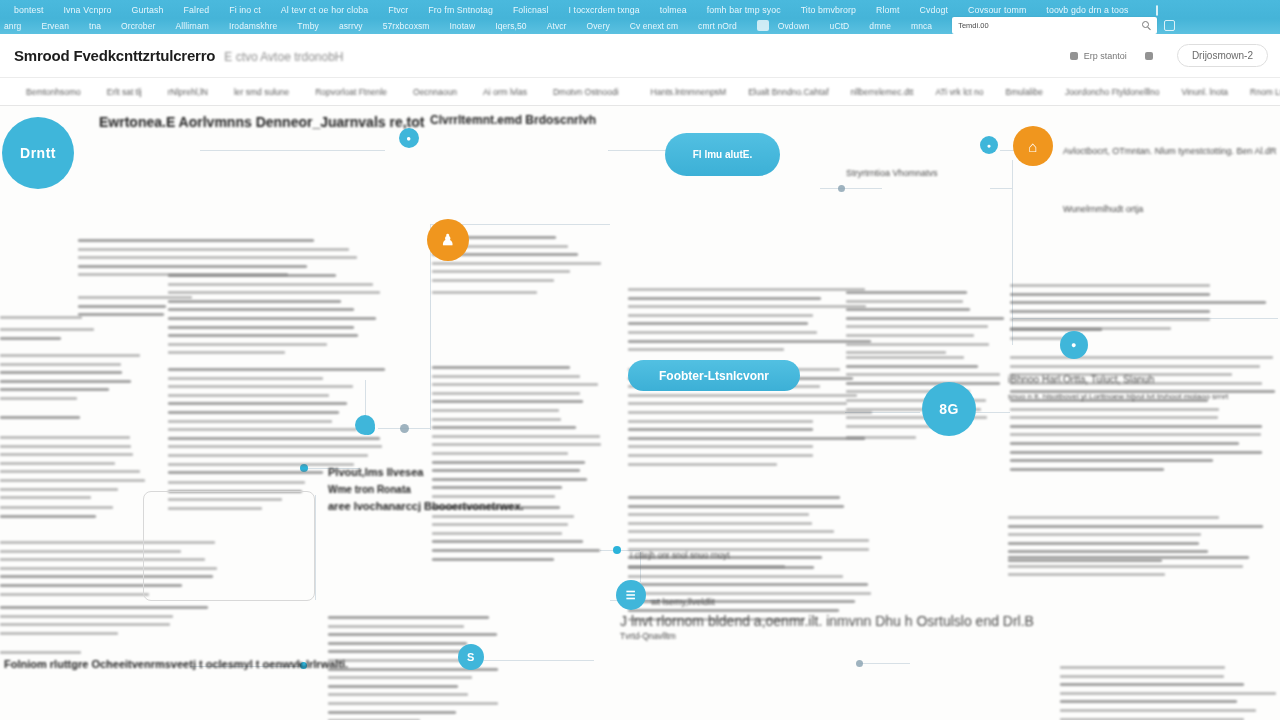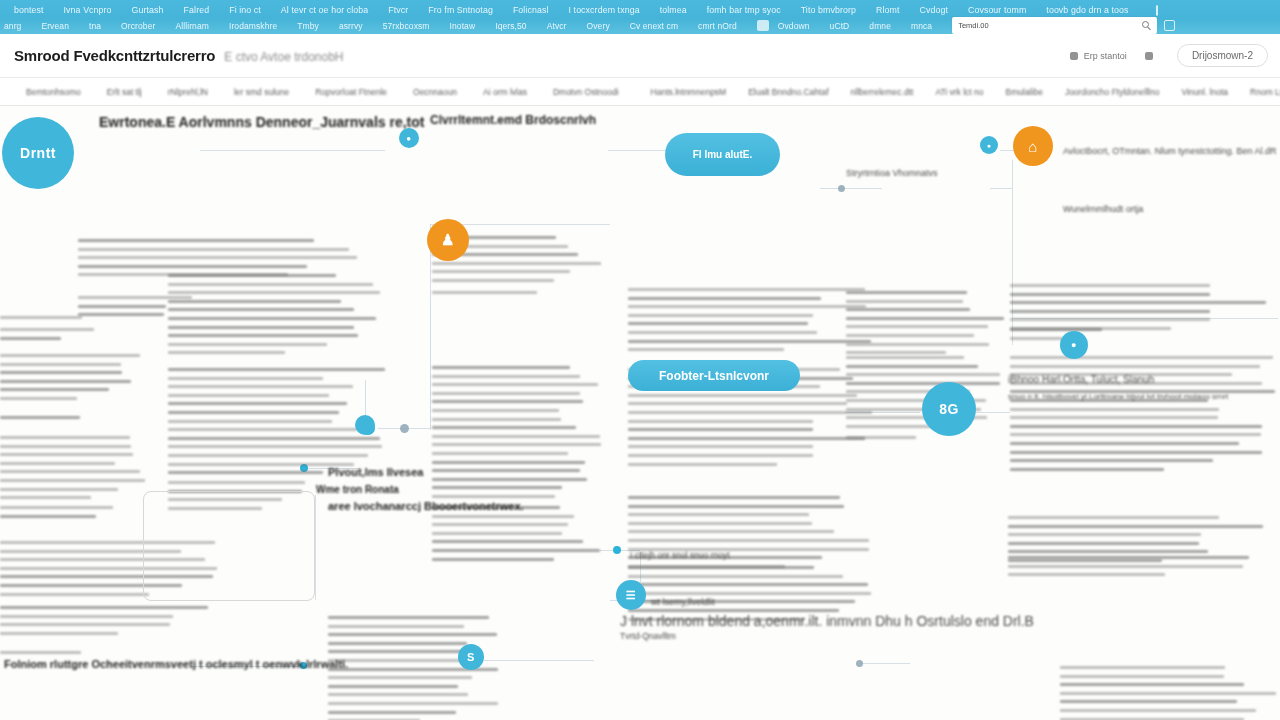--- a/index.html
+++ b/index.html
@@ -672,21 +672,21 @@
           <div class="tline l2" style="width: 215.717px;"></div>
           <div class="tline dark" style="width: 177.263px;"></div>
           <div class="tline l2" style="width: 195.605px;"></div>
           <div class="tline l2" style="width: 183.822px;"></div>
         </div>
       </div>
     <div id="heading-layer">
         <div class="heading" style="left: 78px; top: 8px; font-size: 14px; padding-left: 21px;">Ewrtonea.E Aorlvmnns Denneor_Juarnvals re,tot</div>
         <div class="heading" style="left: 430px; top: 7px; font-size: 12px;">Clvrrltemnt.emd Brdoscnrlvh</div>
         <div class="heading" style="left: 328px; top: 360px; font-size: 11px;">Plvout,lms Ilvesea</div>
-        <div class="heading" style="left: 316px; top: 378px; font-size: 10px;">Wme tron  Ronata</div>
+        <div class="heading" style="left: 328px; top: 378px; font-size: 10px;">Wme tron  Ronata</div>
         <div class="heading" style="left: 328px; top: 394px; font-size: 11px;">aree  lvochanarccj Bbooertvonetrwex.</div>
         <div class="heading" style="left: 4px; top: 552px; font-size: 11px;">Folniom rluttgre Ocheeitvenrmsveetj t oclesmyl t oenwvk.lrlrwalti.</div>
         <div class="subheading" style="left: 846px; top: 62px; font-size: 9px;">Stryrtrntioa  Vhomnatvs</div>
         <div class="subheading" style="left: 1063px; top: 40px; font-size: 9px;">Avloctbocrt, OTmntan. Nlum tynestctotting. Ben Al.dR</div>
         <div class="subheading" style="left: 1063px; top: 58px; font-size: 9px; margin-top: 40px;">Wunelrnmlhudt ortja</div>
         <div class="subheading" style="left: 1008px; top: 268px; font-size: 10px;">iBhnoo Harl.Ortta, Tuluct, Slanuh</div>
         <div class="subheading" style="left: 1008px; top: 286px; font-size: 8px;">snuo  n  lt. hlsotbovel yl Lorttnoew hljvul   lvt trvhoot  molaoo  srnrt</div>
         <div class="subheading" style="left: 651px; top: 491px; font-size: 9px;">wt lsemy,llveldlit</div>
         <div class="subheading" style="left: 620px; top: 507px; font-size: 14px;">J lnvt rlornom bldend  a,oenmr.ilt. inmvnn Dhu h Osrtulslo end Drl.B</div>
         <div class="subheading" style="left: 620px; top: 525px; font-size: 8.5px;">Tvrtd-Qnavlltm</div>

